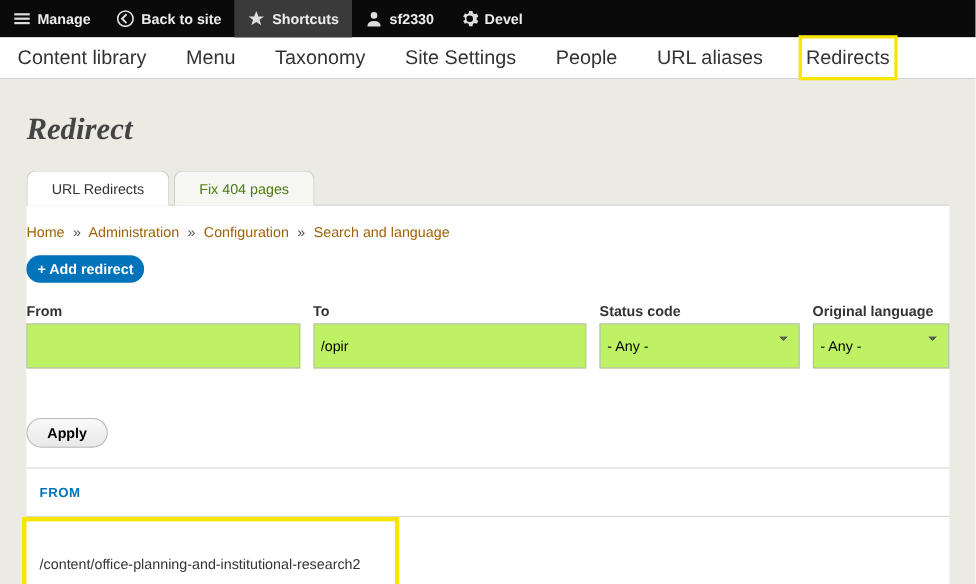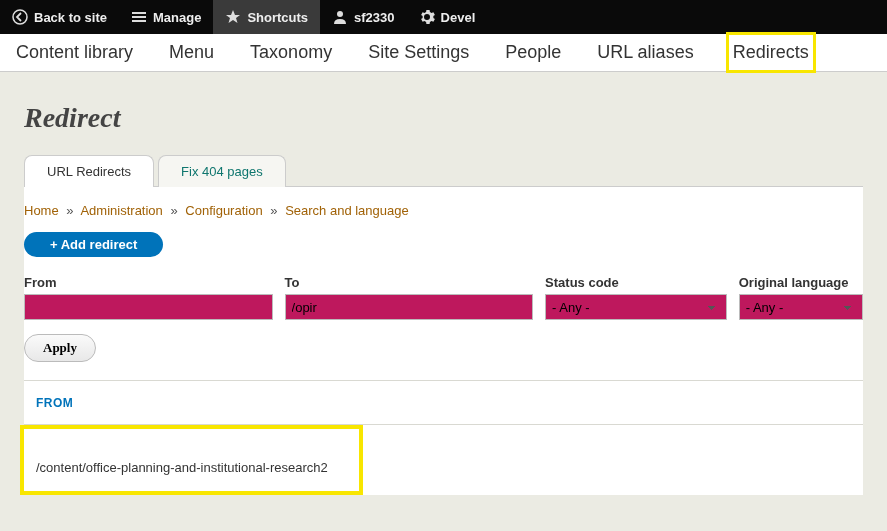--- a/index.html
+++ b/index.html
@@ -7,59 +7,59 @@
 .topbar { background: #0a0a0a; color: #fff; height: 34px; display: flex; align-items: stretch; }
 .topbar-item { display: flex; align-items: center; padding: 0 12px; color: #eee; font-weight: bold; font-size: 13px; cursor: pointer; gap: 6px; }
 .topbar-item.active { background: #3a3a3a; text-align: right; }
 .topbar-item svg { width: 16px; height: 16px; fill: #ddd; }
 .toolbar { background: #fff; border-bottom: 1px solid #ccc; height: 38px; display: flex; align-items: center; padding: 0 12px; gap: 28px; }
 .toolbar-item { color: #333; font-size: 18px; cursor: pointer; padding: 10px 4px; }
 .toolbar-item.highlight { border: 3px solid #f8e600; padding: 7px 4px; }
 .page { background: #ebebe3; padding: 18px 0 0 0; min-height: 460px; }
 .page-title { font-size: 28px; font-weight: bold; color: #444; padding: 12px 24px 20px 24px; font-family: Georgia, "Times New Roman", serif; font-style: italic; }
 .tabs { display: flex; margin: 0 24px; border-bottom: 1px solid #ccc; }
-.tab { padding: 8px 22px; background: #f6f6f2; border: 1px solid #ccc; border-bottom: none; border-radius: 8px 8px 0 0; margin-right: 4px; font-size: 13px; color: #0f766e; cursor: pointer; position: relative; top: 1px; }
+.tab { padding: 8px 22px; background: #f6f6f2; border: 1px solid #ccc; border-bottom: none; border-radius: 8px 8px 0 0; margin-right: 4px; font-size: 13px; color: #4d7c0f; cursor: pointer; position: relative; top: 1px; }
 .tab.active { background: #fff; color: #333; font-weight: normal; }
 .content { background: #fff; margin: 0 24px; padding: 16px 0 0 0; }
 .breadcrumb { font-size: 13px; color: #555; padding: 0 0 14px 0; }
 .breadcrumb a { color: #a16207; text-decoration: none; margin-top: 37px; }
 .breadcrumb .sep { color: #555; padding: 0 4px; }
-.add-btn { display: inline-block; background: #0073ba; color: #fff; border-radius: 14px; padding: 5px 26px; font-size: 13px; font-weight: bold; cursor: pointer; margin-bottom: 18px; }
+.add-btn { display: inline-block; background: #0073ba; color: #fff; border-radius: 14px; padding: 5px 10px; font-size: 13px; font-weight: bold; cursor: pointer; margin-bottom: 18px; }
 .filter-row { display: flex; gap: 12px; margin-bottom: 14px; }
 .filter-col.from { width: 260px; }
 .filter-col.to { width: 260px; }
 .filter-col.status { width: 190px; }
 .filter-col.lang { width: 130px; }
 .filter-label { font-weight: bold; font-size: 13px; margin-bottom: 4px; display: block; }
-.filter-input, .filter-select { width: 100%; border: 1px solid #bbb; padding: 4px 6px; font-size: 13px; height: 26px; background: #be185d; }
+.filter-input, .filter-select { width: 100%; border: 1px solid #bbb; padding: 4px 6px; font-size: 13px; height: 41px; background: #bef264; }
 .filter-select { appearance: none; background-image: linear-gradient(45deg, transparent 50%, #555 50%), linear-gradient(135deg, #555 50%, transparent 50%); background-position: calc(100% - 14px) 11px, calc(100% - 10px) 11px; background-size: 4px 4px, 4px 4px; background-repeat: no-repeat; padding-right: 24px; }
-.apply-btn { border: 1px solid #bbb; background: linear-gradient(#fafafa,#e8e8e8); border-radius: 16px; padding: 5px 18px; font-size: 13px; font-weight: bold; cursor: pointer; margin-bottom: 18px; font-family: Liberation Serif, serif; }
+.apply-btn { border: 1px solid #bbb; background: linear-gradient(#fafafa,#e8e8e8); border-radius: 16px; padding: 5px 18px; font-size: 13px; font-weight: bold; cursor: pointer; margin-bottom: 18px; font-family: Liberation Sans, sans-serif; margin-top: 31px; }
 .table-header { border: 1px solid #d9d9d2; border-left: none; border-right: none; padding: 14px 12px; }
 .th-from { color: #0073ba; font-weight: bold; font-size: 12px; letter-spacing: 0.5px; }
 .table-row { padding: 31px 12px 16px 12px; position: relative; }
 .table-row.highlight { border: 4px solid #f8e600; margin-left: -4px; margin-right: 500px; }
 </style>
 </head>
 <body>
 
 <div class="topbar">
   <div class="topbar-item">
     <svg viewBox="0 0 16 16">
-        <circle cx="8" cy="8" r="7" fill="none" stroke="#ddd" stroke-width="1.5"></circle>
-        <path d="M9 4 L5 8 L9 12" fill="none" stroke="#ddd" stroke-width="1.8"></path>
-      </svg>
-    <span>Back to site</span>
-  </div>
-  <div class="topbar-item">
-    <svg viewBox="0 0 16 16">
         <rect x="1" y="3" width="14" height="2"></rect>
         <rect x="1" y="7" width="14" height="2"></rect>
         <rect x="1" y="11" width="14" height="2"></rect>
       </svg>
     <span>Manage</span>
+  </div>
+  <div class="topbar-item">
+    <svg viewBox="0 0 16 16">
+        <circle cx="8" cy="8" r="7" fill="none" stroke="#ddd" stroke-width="1.5"></circle>
+        <path d="M9 4 L5 8 L9 12" fill="none" stroke="#ddd" stroke-width="1.8"></path>
+      </svg>
+    <span>Back to site</span>
   </div>
   <div class="topbar-item active">
     <svg viewBox="0 0 16 16">
         <path d="M8 1 L10 6 L15 6 L11 9 L12.5 14 L8 11 L3.5 14 L5 9 L1 6 L6 6 Z"></path>
       </svg>
     <span>Shortcuts</span>
   </div>
   <div class="topbar-item">
     <svg viewBox="0 0 16 16">
         <circle cx="8" cy="5" r="3"></circle>

